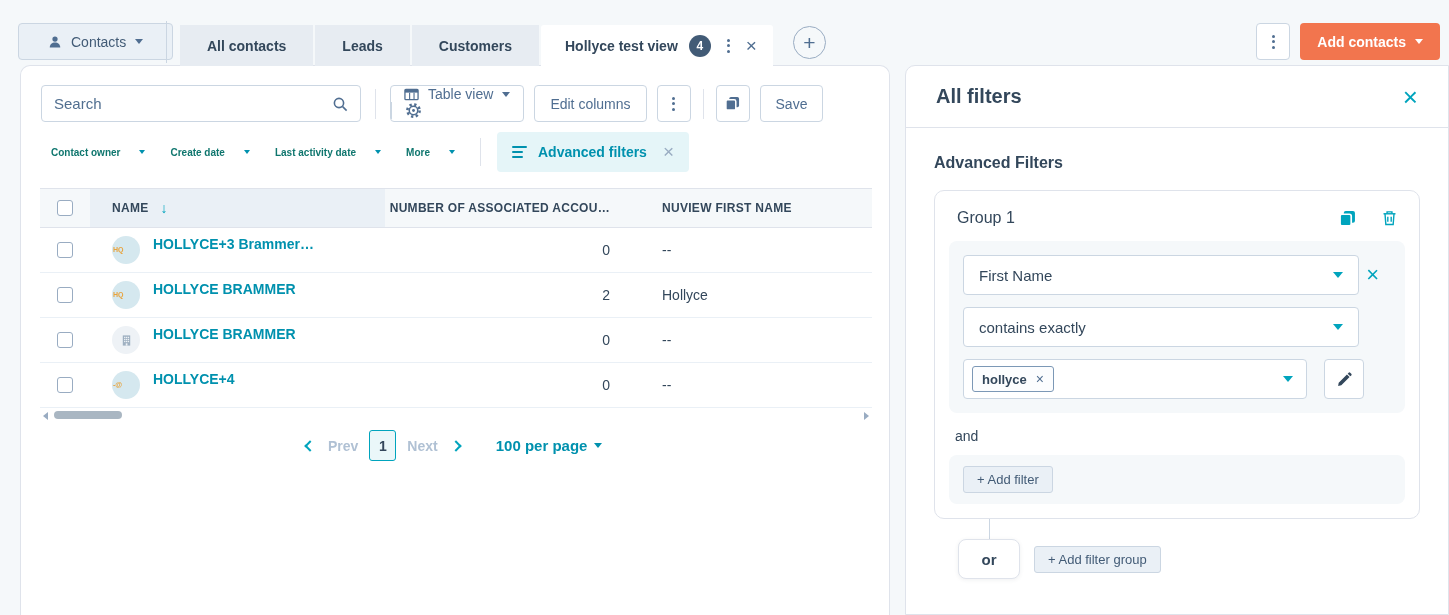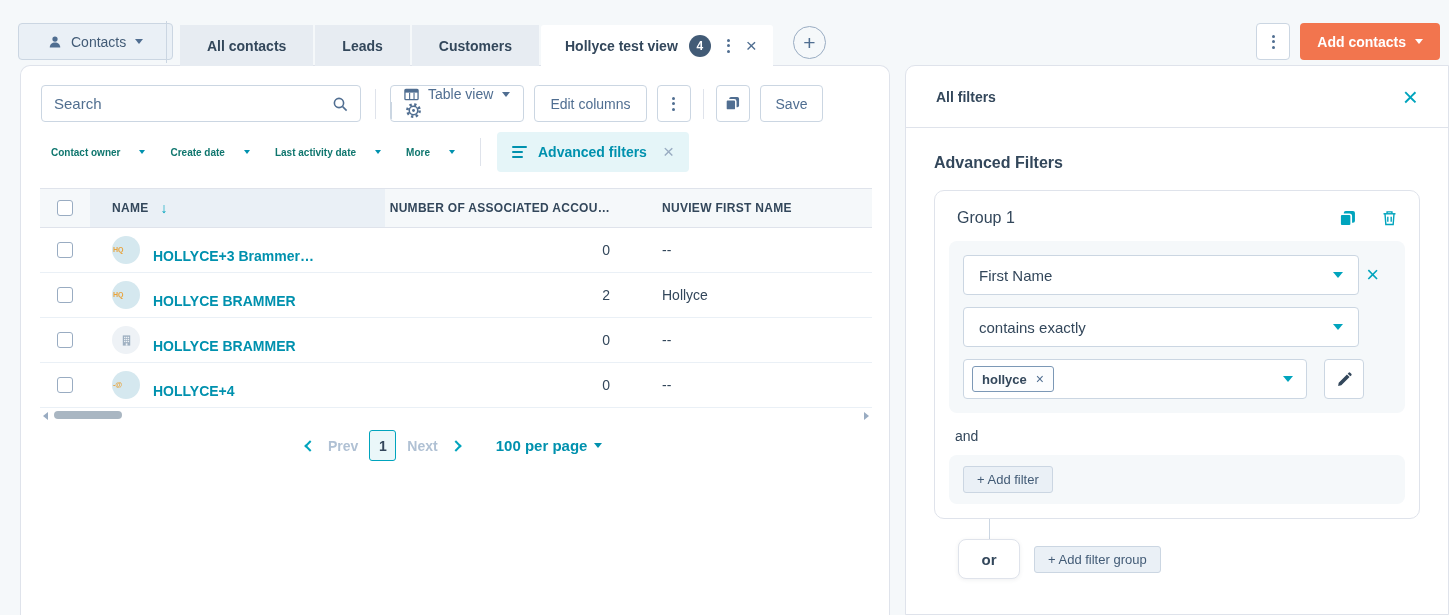--- a/index.html
+++ b/index.html
@@ -80,21 +80,21 @@
     letter-spacing:.3px; white-space:nowrap; overflow:hidden; }
   .col-check { width:50px; justify-content:center; flex:none; }
   .col-name { width:295px; padding-left:22px; flex:none; }
   .col-num { width:255px; justify-content:flex-end; padding-right:30px; flex:none; }
   .col-nuview { flex:1; padding-left:22px; }
   .th.col-name { background:#eaf0f6; }
   .sort-arrow { color:#00a4bd; font-weight:400; font-size:14px; margin-left:12px; }
   .checkbox { width:16px; height:16px; border:1px solid #99acc2; border-radius:3px; background:#fff; cursor:pointer; }
   .trow { display:flex; align-items:center; height:45px; border-bottom:1px solid #eaf0f6; font-size:14px; }
   .trow .col-num { display:flex; }
-  .cell { display:flex; align-items:flex-end; }
+  .cell { display:flex; align-items:flex-start; }
   .avatar { width:28px; height:28px; border-radius:50%; background:#d5e8ef; margin-right:13px;
     flex:none; display:flex; align-items:center; justify-content:center; overflow:hidden; position:relative; }
   .avatar .logo-mark { position:absolute; left:1px; top:10px; font-size:7px; font-weight:700; color:#e8a33c; letter-spacing:0; }
   .name-link { color:#0091ae; font-weight:700; text-decoration:none; white-space:nowrap; overflow:hidden; text-overflow:ellipsis; cursor:pointer; }
 
   .hscroll { position:absolute; top:342px; left:19px; width:832px; height:15px; }
   .tri { position:absolute; top:4px; width:0; height:0; border-top:4px solid transparent; border-bottom:4px solid transparent; }
   .tri.l { left:3px; border-right:5px solid #99acc2; }
   .tri.r { right:3px; border-left:5px solid #99acc2; }
   .thumb { position:absolute; left:14px; top:3px; width:68px; height:8px; border-radius:4px; background:#a9b6c2; cursor:pointer; }
@@ -109,21 +109,21 @@
     color:#33475b; margin:0 11px; cursor:pointer; }
   .per-page { color:#0091ae; font-weight:700; font-size:15px; margin-left:36px;
     display:flex; gap:7px; align-items:center; cursor:pointer; }
   .per-page .caret { border-top-color:#0091ae; border-left-width:4px; border-right-width:4px; border-top-width:5px; }
 
   
   .filters-panel { position:absolute; left:905px; top:65px; width:544px; height:550px;
     background:#fff; border:1px solid #dfe3eb; border-radius:10px 0 0 0; }
   .fp-header { height:62px; display:flex; align-items:center; justify-content:space-between;
     padding:0 30px; border-bottom:1px solid #dfe3eb; }
-  .fp-title { font-size:14px; font-weight:700; }
+  .fp-title { font-size:20px; font-weight:700; }
   .fp-close { color:#00a4bd; font-size:26px; line-height:1; cursor:pointer; font-weight:400; }
   .fp-body { padding:26px 28px 0; position:relative; }
   .fp-section-title { font-size:16px; font-weight:700; margin-bottom:18px; }
   .group-card { border:1px solid #dfe3eb; border-radius:10px; padding:16px 14px 14px; background:#fff; }
   .gc-header { display:flex; align-items:center; padding:2px 8px 14px 8px; }
   .gc-title { font-size:16px; font-weight:400; flex:1; }
   .gc-icon { cursor:pointer; margin-left:26px; display:flex; align-items:center; }
   .cond-block { background:#f5f8fa; border-radius:8px; padding:14px; }
   .cond-row { display:flex; align-items:center; }
   .cond-row + .cond-row { margin-top:12px; }

